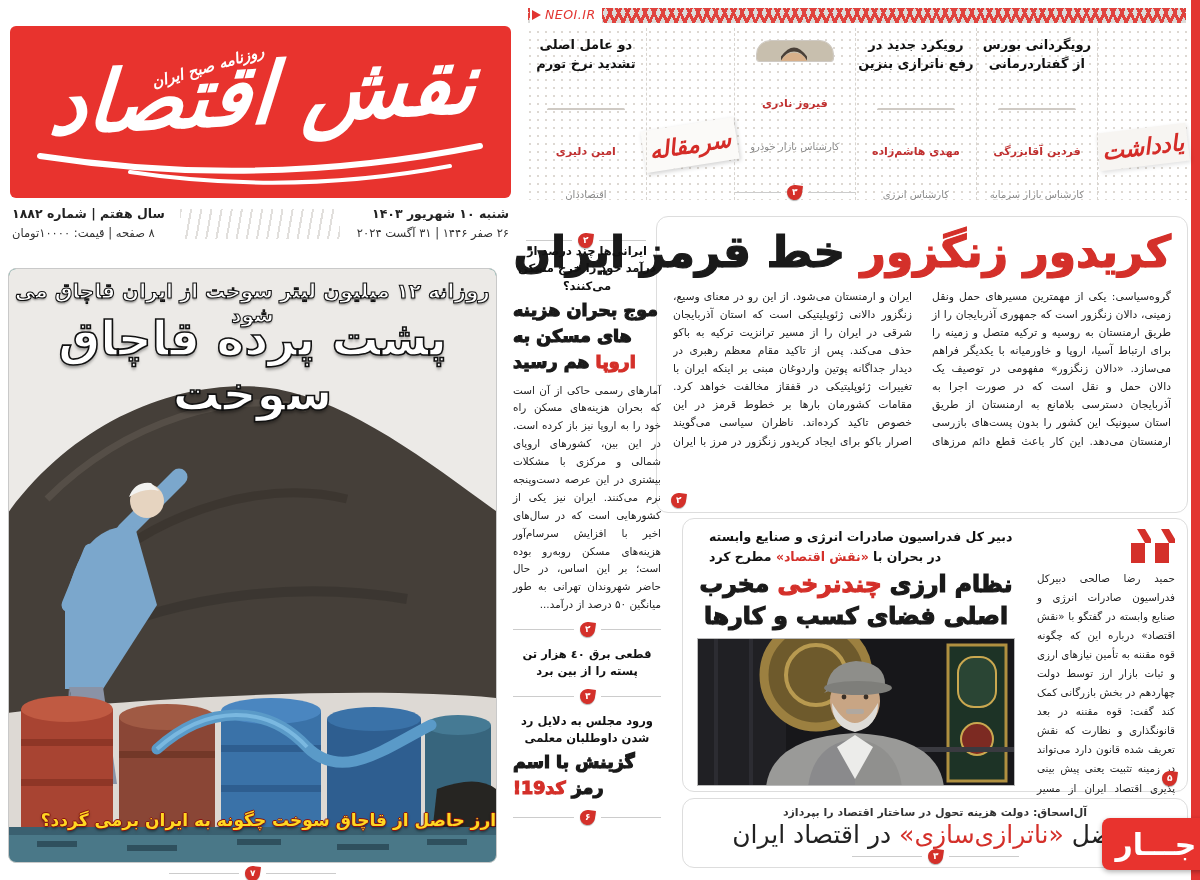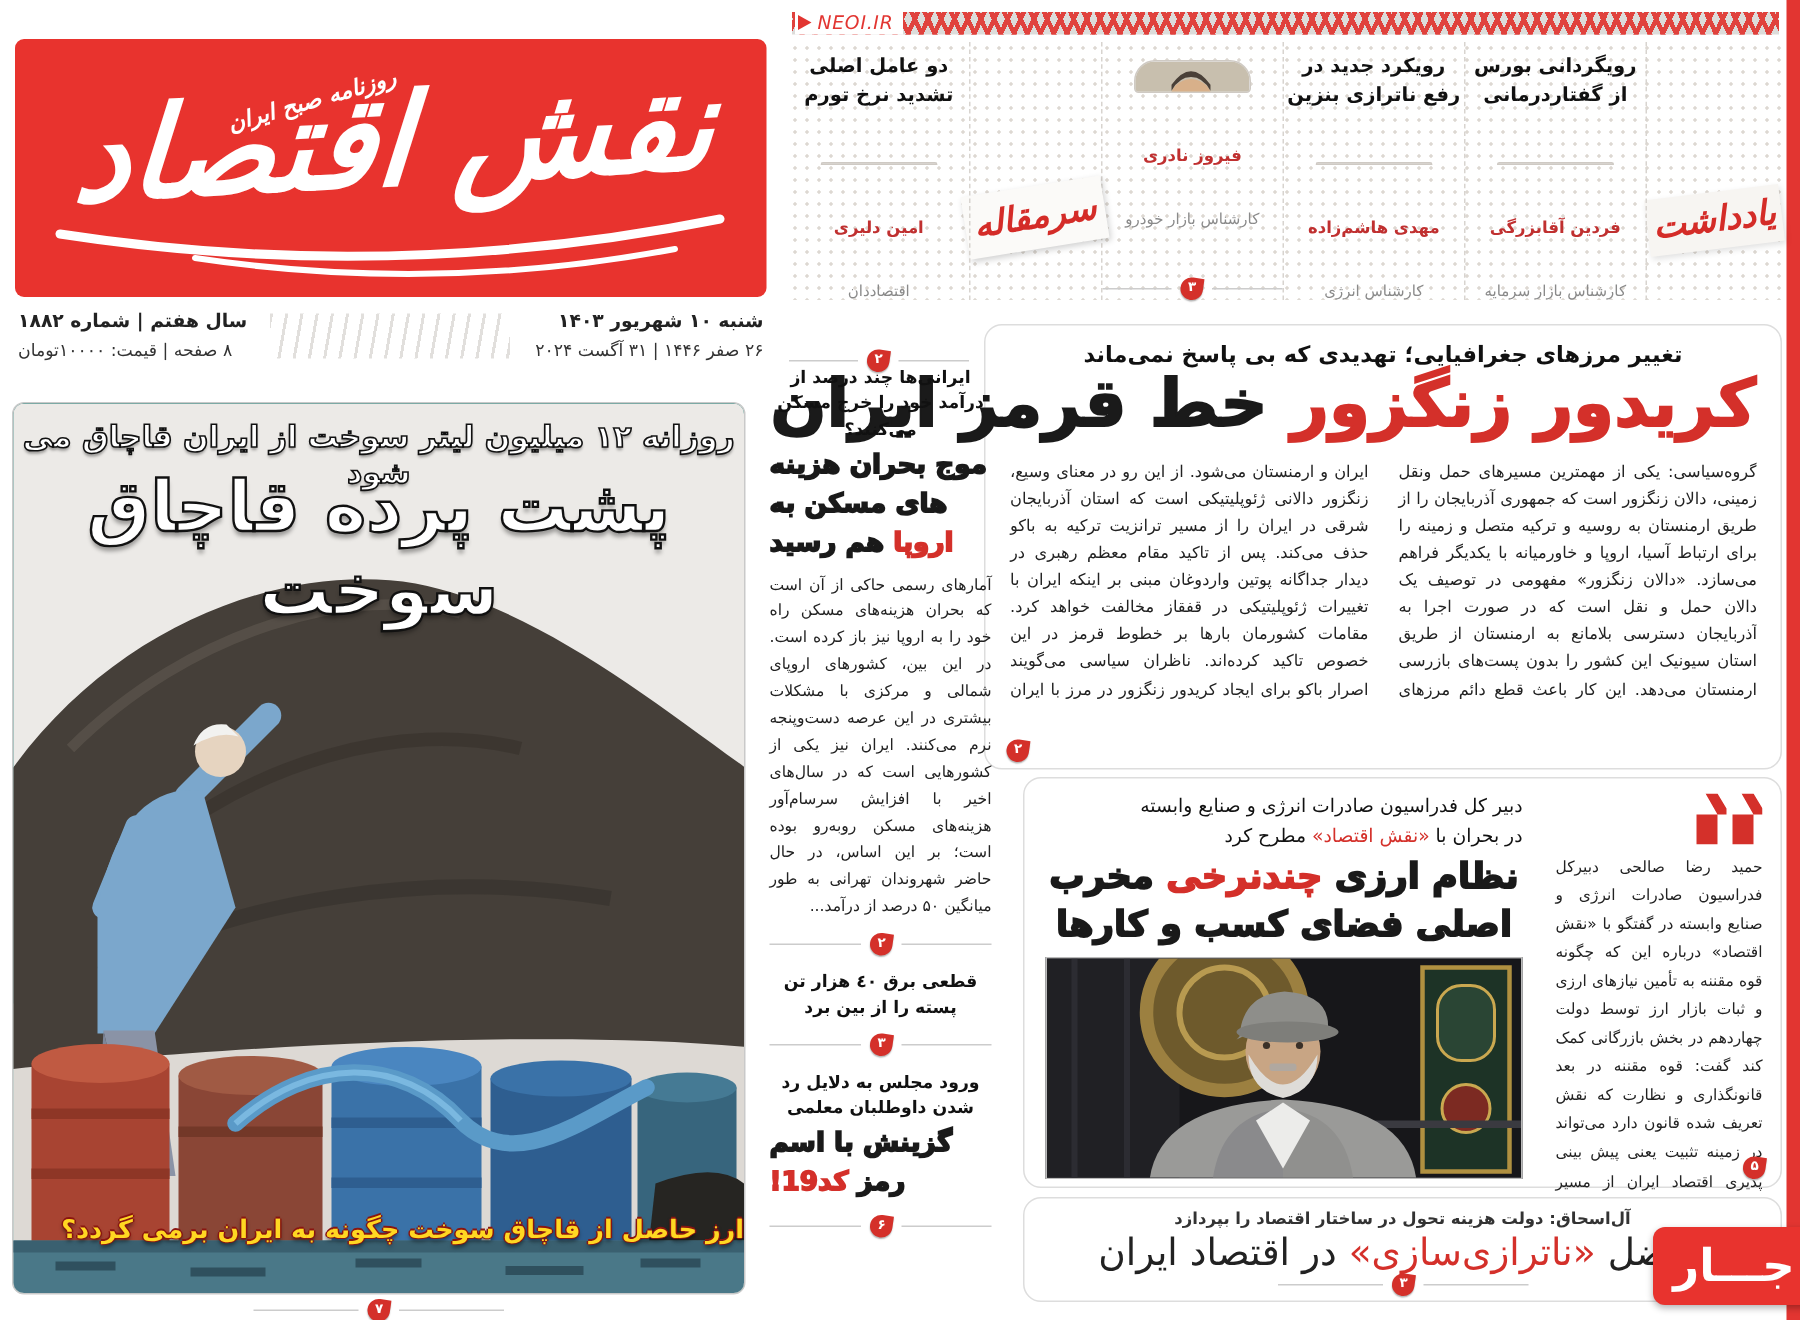--- a/index.html
+++ b/index.html
@@ -111,21 +111,21 @@
   #feature-badge-row { left:8px; top:866px; width:489px; }
 
   
   #interview { left:682px; top:518px; width:506px; height:274px; border:1px solid #ddd;
     border-radius:12px; background:#fff; display:flex; }
   #iv-side { width:170px; border-left:0; padding:8px 12px 6px; position:relative; }
   .quote-icon { display:block; margin:2px 0 6px; }
   #iv-side-text { font-size:10.3px; line-height:1.85; text-align:justify; color:#222; }
   #iv-side-badge { position:absolute; right:10px; bottom:5px; }
   #iv-main { flex:1; padding:8px 10px 8px 14px; }
-  .iv-kicker { text-align:right; font-size:12.5px; font-weight:normal; line-height:1.6; color:#111;margin-left:12px; }
+  .iv-kicker { text-align:left; font-size:12.5px; font-weight:bold; line-height:1.6; color:#111;margin-left:12px; }
   #iv-headline { text-align:center; font-size:23.5px; font-weight:bold; letter-spacing:-1px;
     line-height:1.35; margin-top:2px; }
   #iv-photo { margin-top:6px; width:318px; height:148px; border:1px solid #bbb; overflow:hidden;
     background:#17171a; }
 
   
   #bottom-box { left:682px; top:798px; width:506px; height:70px; border:1px solid #ddd;
     border-radius:12px; background:#fff; text-align:center; padding-top:7px; }
   #bottom-kicker { font-size:11px; color:#333; font-weight:bold; }
   #bottom-headline { font-size:25px; color:#222; margin-top:1px; letter-spacing:-.5px; }
@@ -266,21 +266,20 @@
       <span class="dline"></span>
       <span class="badge">
           <i>۲</i>
         </span>
       <span class="dline"></span>
     </div>
   </div>
 </div>
 
 <div id="lead" class="abs">
-  <div id="lead-kicker">تغییر مرزهای جغرافیایی؛ تهدیدی که بی پاسخ نمی‌ماند</div>
   <div id="lead-headline" class="heavy">
     <span class="red">کریدور زنگزور</span><span> خط قرمز ایران</span>
   </div>
   <div id="lead-body">گروه‌سیاسی: یکی از مهمترین مسیرهای حمل ونقل زمینی، دالان زنگزور است که جمهوری آذربایجان را از طریق ارمنستان به روسیه و ترکیه متصل و زمینه را برای ارتباط آسیا، اروپا و خاورمیانه با یکدیگر فراهم می‌سازد. «دالان زنگزور» مفهومی در توصیف یک دالان حمل و نقل است که در صورت اجرا به آذربایجان دسترسی بلامانع به ارمنستان از طریق استان سیونیک این کشور را بدون پست‌های بازرسی ارمنستان می‌دهد. این کار باعث قطع دائم مرزهای ایران و ارمنستان می‌شود. از این رو در معنای وسیع، زنگزور دالانی ژئوپلیتیکی است که استان آذربایجان شرقی در ایران را از مسیر ترانزیت ترکیه به باکو حذف می‌کند. پس از تاکید مقام معظم رهبری در دیدار جداگانه پوتین واردوغان مبنی بر اینکه ایران با تغییرات ژئوپلیتیکی در قفقاز مخالفت خواهد کرد. مقامات کشورمان بارها بر خطوط قرمز در این خصوص تاکید کرده‌اند. ناظران سیاسی می‌گویند اصرار باکو برای ایجاد کریدور زنگزور در مرز با ایران وهمراهی آنها با اسرائیل، تهران را سخت نگران کرده تا آنجا که اگر جمهوری آذربایجان قصد داشته باشد که دست به تغییرات مرزی بزند واز خطوط قرمز ایران عدول کند با واکنش جدی ومحکم ایران مواجه خواهد شد. چه آنکه سیاست ایران در قفقاز مبتنی بر جانب داری از ارمنستان وآذربایجان نیست بلکه سیاست ایران مبتنی بر منافع وامنیت ملی خود است و در همین چارچوب است که اقدامات باکو برای اشغال جنوب ارمنستان یا احداث کریدور زنگزور با منافع ملی ایران در تضاد قرار گرفته است. این در حالی است که از دیدگاه مقامات باکو، اهمیت این کریدور در سطح محلی و...</div>
   <div id="lead-badge" class="divider">
     <span class="badge">
         <i>۲</i>
       </span>
   </div>
 </div>

